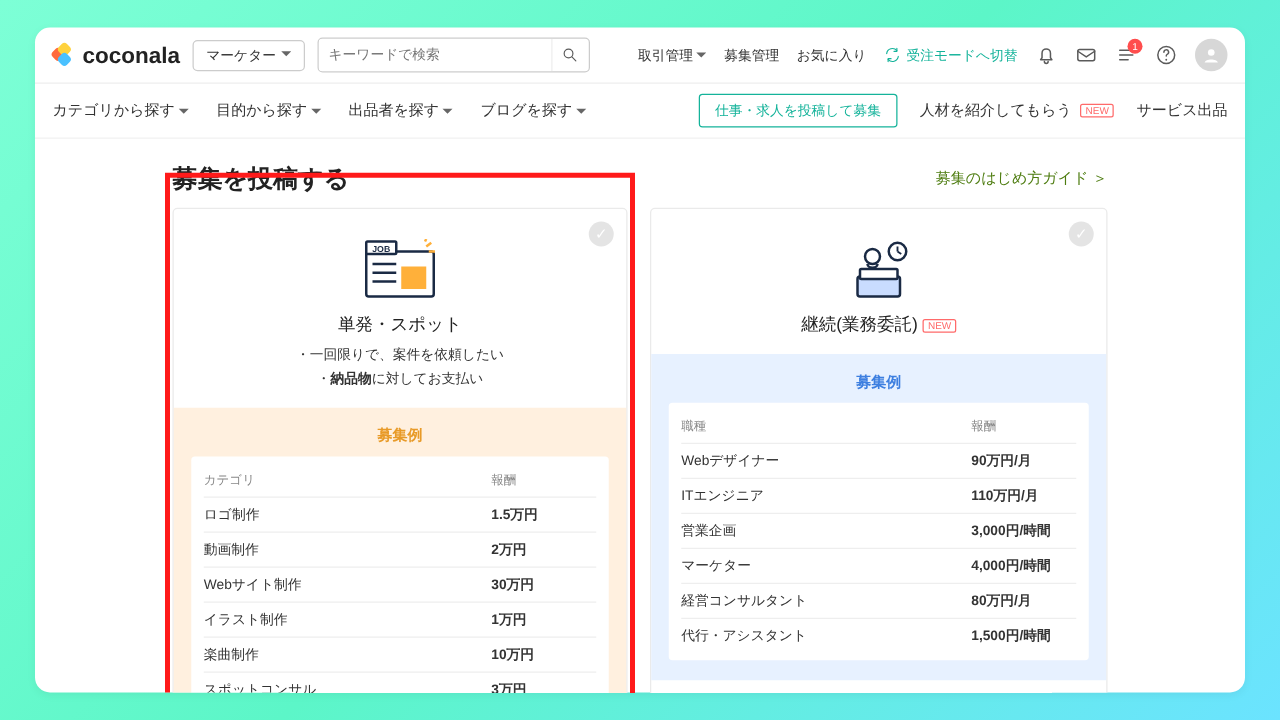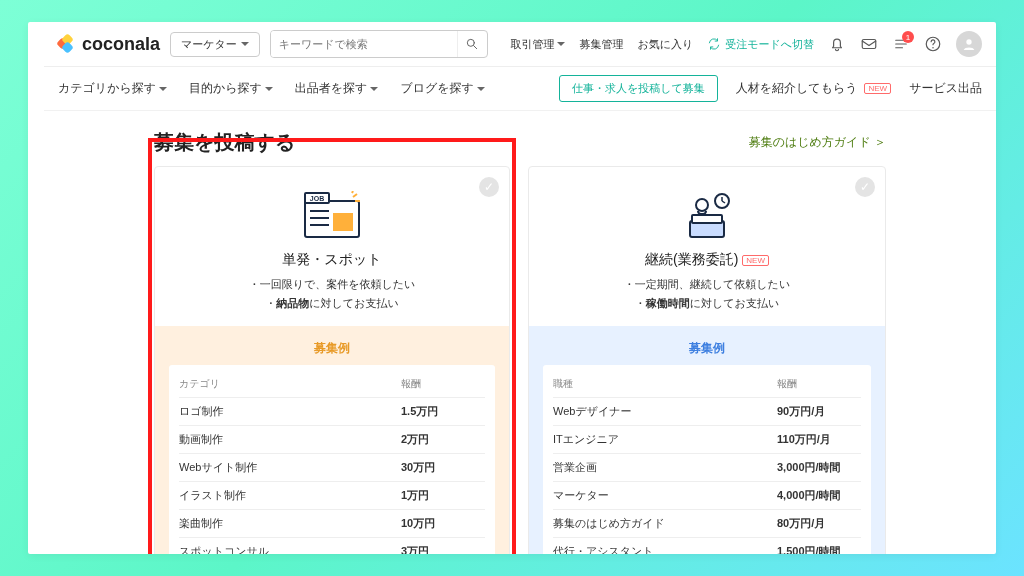--- a/index.html
+++ b/index.html
@@ -1,17 +1,17 @@
 <!DOCTYPE html>
 <html><head>
 <meta charset="utf-8">
 <style>
 * { box-sizing: border-box; margin: 0; padding: 0; font-family: -apple-system, "Hiragino Sans", "Hiragino Kaku Gothic ProN", Meiryo, sans-serif; }
 body { background: linear-gradient(135deg,#7dffd6 0%,#5cf6c8 50%,#6be3ff 100%); width:1024px; height:576px; overflow:hidden; }
-.page { background:#fff; margin:22px 28px; height:532px; border-radius:2px; box-shadow:0 2px 8px rgba(0,0,0,.06); overflow:hidden; display:flex; flex-direction:column;padding-left:16px; }
+.page { background:#fff; margin:22px 28px; height:532px; border-radius:12px; box-shadow:0 2px 8px rgba(0,0,0,.06); overflow:hidden; display:flex; flex-direction:column; }
 
 
 .header { display:flex; align-items:center; padding:8px 14px; border-bottom:1px solid #eee; gap:10px; }
 .logo { display:flex; align-items:center; gap:6px; font-weight:700; color:#222; font-size:18px; }
 .logo-mark { width:18px; height:18px; position:relative; }
 .logo-mark span { position:absolute; border-radius:3px; width:9px; height:9px; transform:rotate(45deg);}
 .logo-mark .a{background:#ff6a3d;left:0;top:4px;}
 .logo-mark .b{background:#ffd23d;left:5px;top:0;}
 .logo-mark .c{background:#4ac1ff;left:5px;top:8px;}
 .svc-btn { border:1px solid #ccc; border-radius:4px; padding:4px 10px; font-size:11px; display:flex; align-items:center; gap:4px; cursor:pointer; color:#333;}
@@ -246,21 +246,20 @@
                 <path d="M26 20c0 4 8 4 8 0" stroke="#1a2a44" stroke-width="2" fill="none"></path>
                 <circle cx="50" cy="10" r="7" fill="#fff" stroke="#1a2a44" stroke-width="2"></circle>
                 <line x1="50" y1="6" x2="50" y2="10" stroke="#1a2a44" stroke-width="1.5"></line>
                 <line x1="50" y1="10" x2="53" y2="12" stroke="#1a2a44" stroke-width="1.5"></line>
               </svg>
           </div>
           <div class="card-title">
             <span>継続(業務委託)</span>
             <span class="new-badge">NEW</span>
           </div>
-          <div class="card-desc">・一定期間、継続して依頼したい<br>・<b>稼働時間</b>に対してお支払い</div>
         </div>
         <div class="examples ex-wrap-b">
           <div class="ex-head b">募集例</div>
           <div class="ex-table">
             <div class="ex-row hdr">
                 <span class="c1">職種</span>
                 <span class="c2">報酬</span>
               </div>
             <div>
                 <div class="ex-row">
@@ -273,21 +272,21 @@
                 </div>
                 <div class="ex-row">
                   <span class="c1">営業企画</span>
                   <span class="c2">3,000円/時間</span>
                 </div>
                 <div class="ex-row">
                   <span class="c1">マーケター</span>
                   <span class="c2">4,000円/時間</span>
                 </div>
                 <div class="ex-row">
-                  <span class="c1">募集のはじめ方ガイド</span>
+                  <span class="c1">経営コンサルタント</span>
                   <span class="c2">80万円/月</span>
                 </div>
                 <div class="ex-row">
                   <span class="c1">代行・アシスタント</span>
                   <span class="c2">1,500円/時間</span>
                 </div>
               </div>
           </div>
         </div>
       </div>

